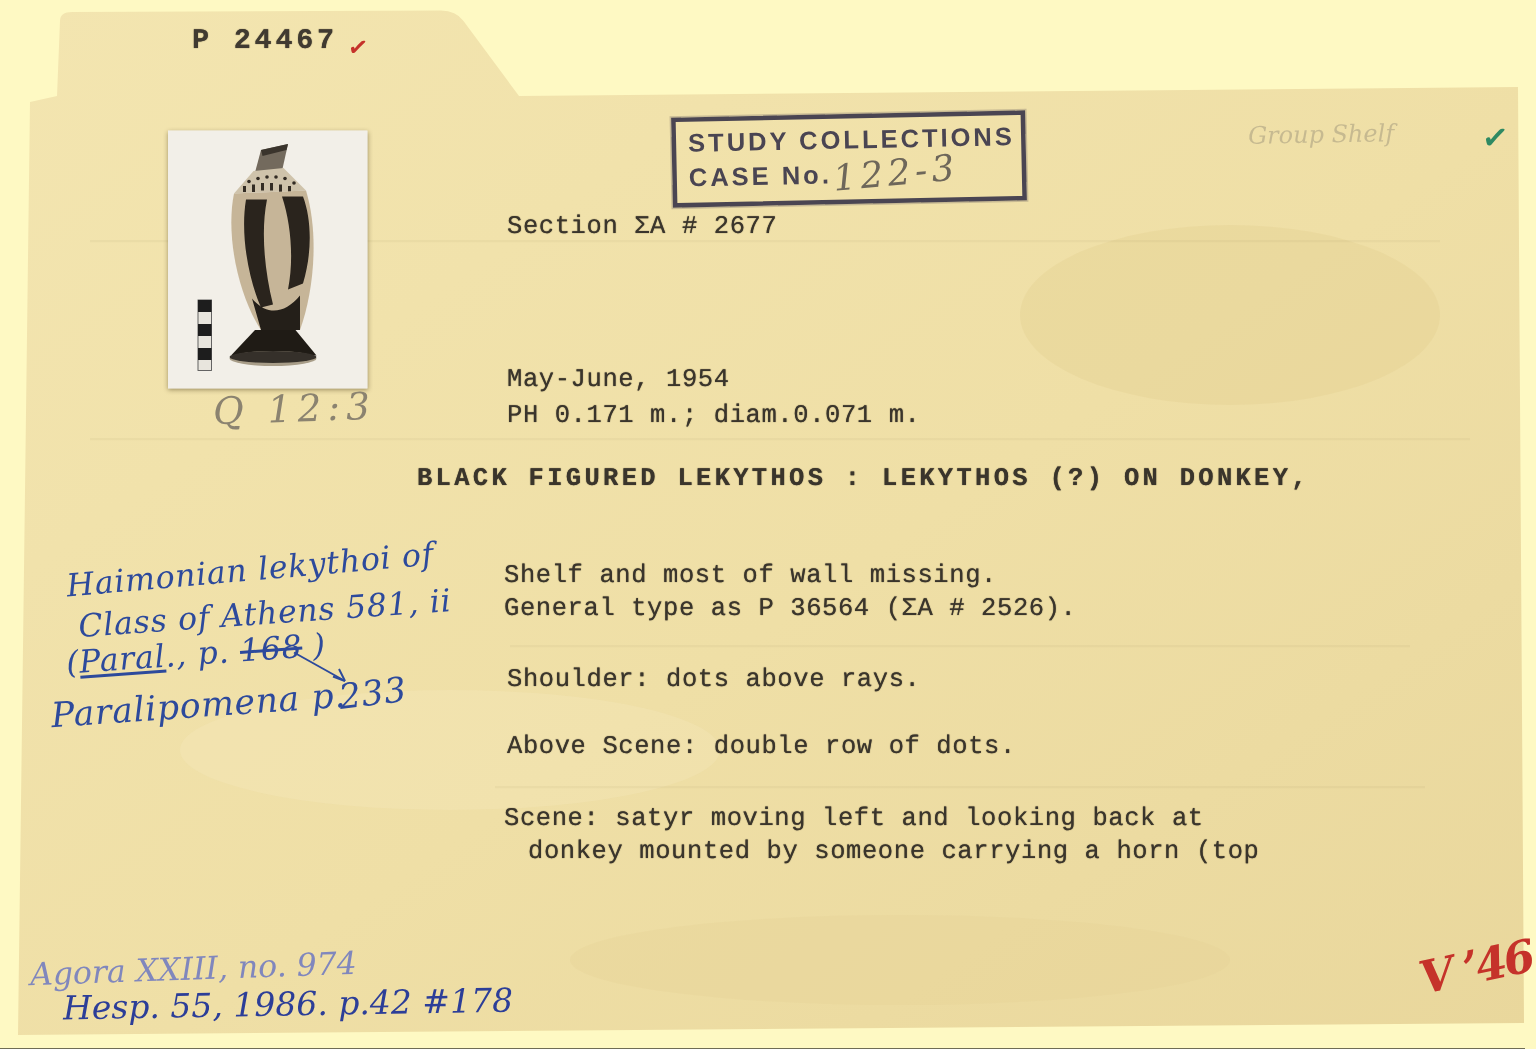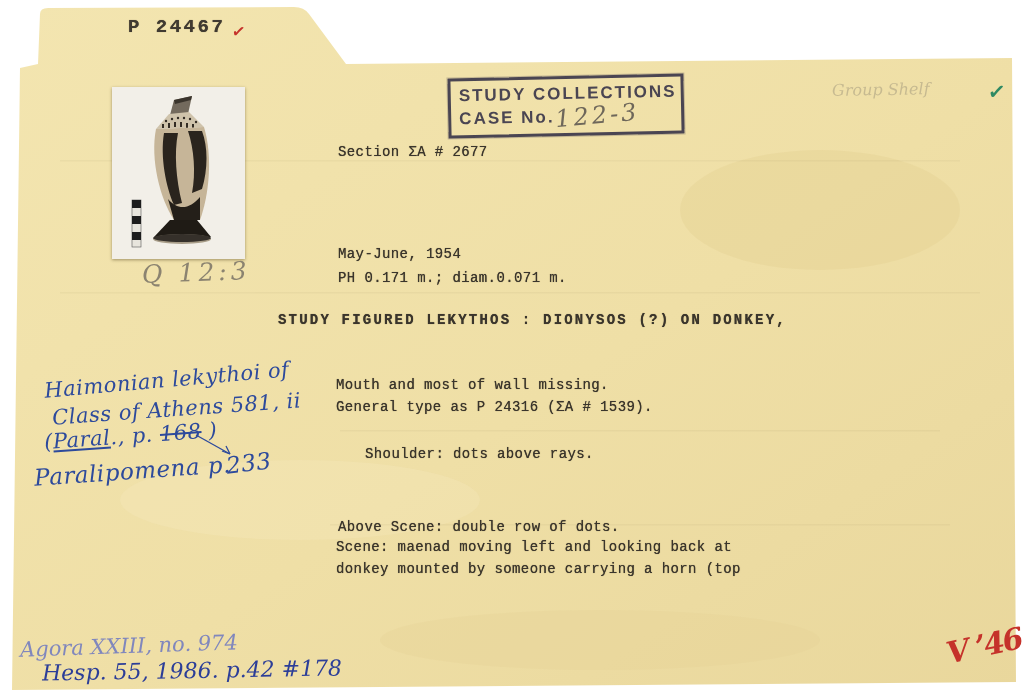--- a/index.html
+++ b/index.html
@@ -1,22 +1,22 @@
 <!DOCTYPE html>
 <html><head>
 <meta charset="utf-8">
 <style>
   html,body{margin:0;padding:0;background:#000;}
-  .stage{position:relative;width:1024px;height:699px;background:#ffffff;overflow:hidden;
+  .stage{position:relative;width:1024px;height:699px;background:#fef9c3;overflow:hidden;
          font-family:"Liberation Sans",sans-serif;}
   .card-svg{position:absolute;left:0;top:0;z-index:0;}
 
   
   .typed{position:absolute;z-index:3;font-family:"Liberation Mono","DejaVu Sans Mono",monospace;
-         color:#3a352c;font-size:14px;line-height:22px;letter-spacing:.4px;white-space:pre;
+         color:#3a352c;font-size:17px;line-height:22px;letter-spacing:.4px;white-space:pre;
          text-shadow:0 0 .7px rgba(45,38,26,.85);}
   .typed-title{letter-spacing:2.2px;font-weight:bold;}
   .tab-number{font-size:19px;font-weight:bold;letter-spacing:2.5px;color:#403a31;}
 
   
   .hw{position:absolute;z-index:3;font-family:"DejaVu Serif",serif;font-style:italic;white-space:pre;}
   .hw-blue{color:#2d4a9c;font-size:21px;letter-spacing:.5px;}
   .hw-pencil{color:#8b8370;}
   .hw-lightblue{color:#8087bd;font-size:21px;}
   .hw-darkblue{color:#2c3e98;font-size:22px;}
@@ -117,28 +117,28 @@
         <ellipse cx="70" cy="151" rx="29" ry="4" fill="#35302a"></ellipse>
       </g>
     </svg>
   </div>
   <div class="hw hw-pencil" style="left:142px;top:258px;font-size:25px;letter-spacing:4px;transform:rotate(-2deg);">Q 12:3</div>
 
   <div class="typed" style="left:338px;top:141px;">Section ΣA # 2677</div>
   <div class="typed" style="left:338px;top:207px;margin-top:36px;">May-June, 1954</div>
   <div class="typed" style="left:338px;top:267px;">PH 0.171 m.; diam.0.071 m.</div>
 
-  <div class="typed typed-title" style="left:278px;top:309px;">STUDY FIGURED LEKYTHOS : DIONYSOS (?) ON DONKEY,</div>
+  <div class="typed typed-title" style="left:278px;top:309px;">BLACK FIGURED LEKYTHOS : LEKYTHOS (?) ON DONKEY,</div>
 
-  <div class="typed" style="left:336px;top:374px;">Mouth and most of wall missing.</div>
-  <div class="typed" style="left:336px;top:396px;">General type as P 24316 (ΣA # 1539).</div>
-  <div class="typed" style="left:338px;top:443px;margin-left:27px;">Shoulder: dots above rays.</div>
-  <div class="typed" style="left:338px;top:516px;">Above Scene: double row of dots.</div>
-  <div class="typed" style="left:336px;top:536px;">Scene: maenad moving left and looking back at</div>
-  <div class="typed" style="left:336px;top:558px;text-align:right;">donkey mounted by someone carrying a horn (top</div>
+  <div class="typed" style="left:336px;top:374px;">Shelf and most of wall missing.</div>
+  <div class="typed" style="left:336px;top:396px;">General type as P 36564 (ΣA # 2526).</div>
+  <div class="typed" style="left:338px;top:443px;">Shoulder: dots above rays.</div>
+  <div class="typed" style="left:338px;top:488px;">Above Scene: double row of dots.</div>
+  <div class="typed" style="left:336px;top:536px;">Scene: satyr moving left and looking back at</div>
+  <div class="typed" style="left:352px;top:558px;text-align:right;">donkey mounted by someone carrying a horn (top</div>
 
   <div class="hw hw-blue" style="left:44px;top:368px;transform:rotate(-5deg);">Haimonian lekythoi of</div>
   <div class="hw hw-blue" style="left:52px;top:397px;transform:rotate(-4deg);">Class of Athens 581, ii</div>
   <div class="hw hw-blue" style="left:44px;top:424px;transform:rotate(-4deg);"><span>(</span><span class="underl">Paral</span><span>., p. </span><span class="struck">168</span><span> )</span></div>
   <svg class="arrow-svg" style="left:192px;top:432px;" width="48" height="30" viewBox="0 0 48 30">
     <path d="M4 3 L38 22" stroke="#2d4a9c" stroke-width="1.3" fill="none"></path>
     <path d="M38 22 L30 19 M38 22 L34 14" stroke="#2d4a9c" stroke-width="1.3" fill="none"></path>
   </svg>
   <div class="hw hw-blue" style="left:226px;top:450px;transform:rotate(-7deg);font-size:23px;">233</div>
   <div class="hw hw-blue" style="left:34px;top:458px;transform:rotate(-4deg);font-size:23px;">Paralipomena p.</div>

